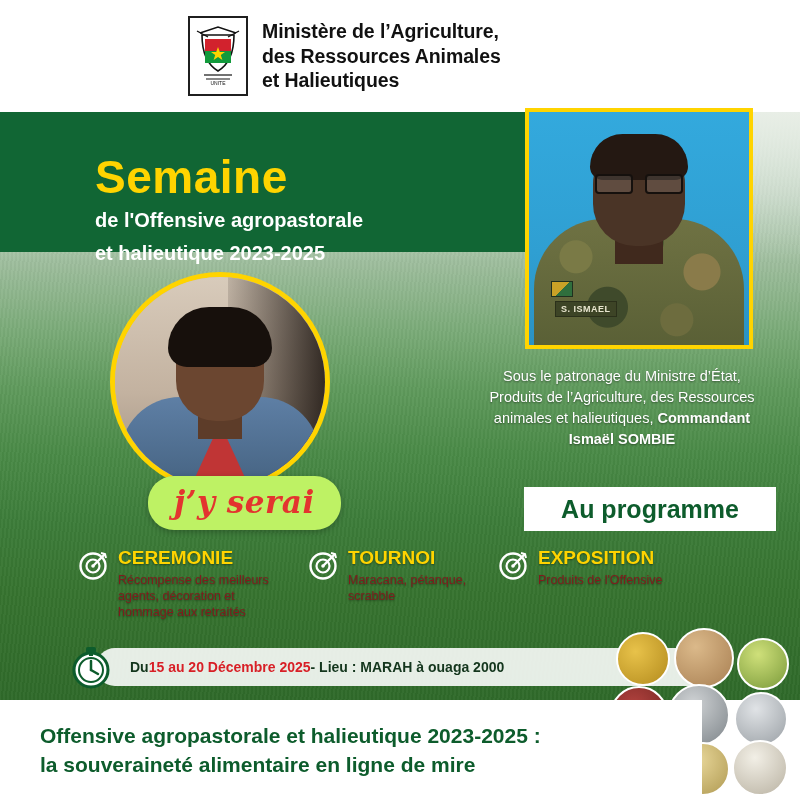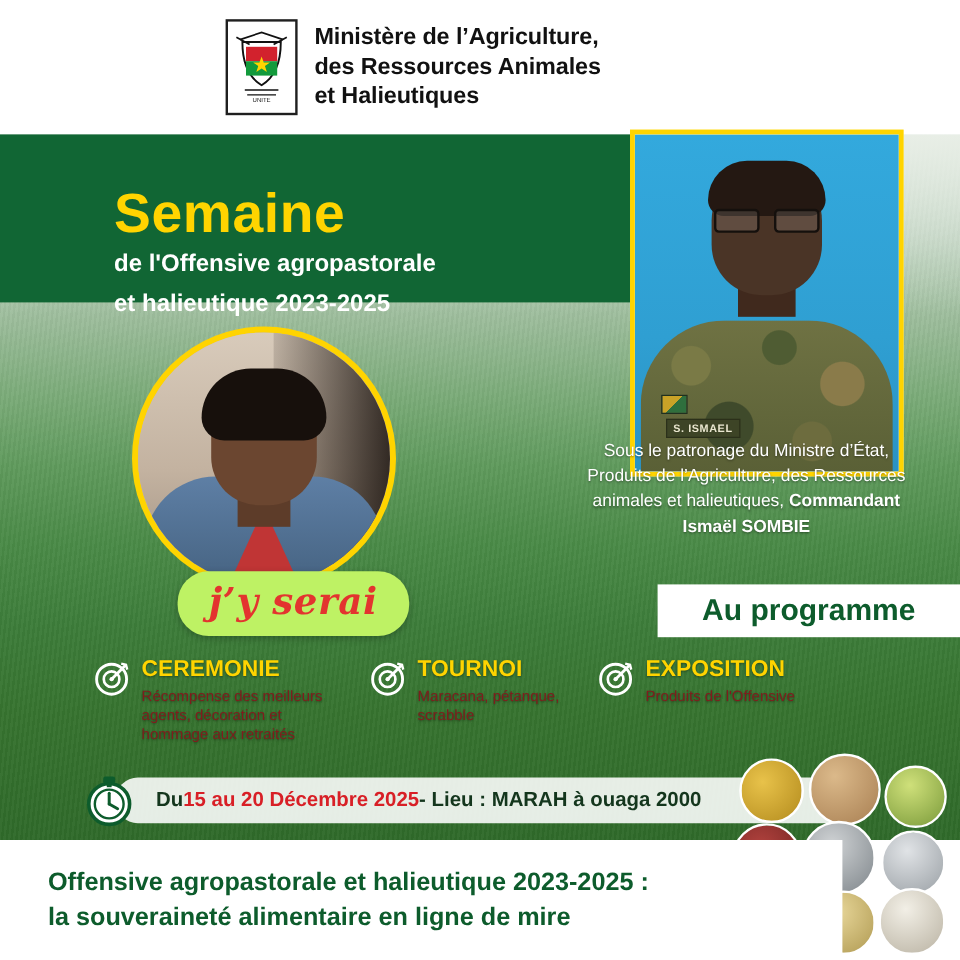--- a/index.html
+++ b/index.html
@@ -92,23 +92,23 @@
   }
   .banner-sub {
     margin-top: 7px;
     font-size: 20px; font-weight: bold;
     color: #ffffff; line-height: 1.32;
   }
 
   
   .man-frame {
     position: absolute; top: 108px; left: 525px;
-    width: 228px; height: 289px;
+    width: 228px; height: 241px;
     border: 4px solid #ffd400;
-    background: #fef9c3;
+    background: #fca5a5;
     overflow: hidden;
   }
   .man-bg {
     position: absolute; inset: 0;
     background: linear-gradient(to bottom, #33a9dd 0%, #2f9fd2 60%, #2a92c4 100%);
   }
   .man-head {
     position: absolute; left: 50%; top: 26px;
     transform: translateX(-50%);
     width: 92px; height: 108px;
@@ -233,21 +233,21 @@
     font-family: "DejaVu Serif", serif;
     font-style: italic;
     font-weight: bold;
     font-size: 31px;
     color: #e3342f;
     letter-spacing: .5px;
   }
 
   
   .au-programme {
-    position: absolute; top: 487px; left: 548px;
+    position: absolute; top: 487px; left: 524px;
     width: 252px; height: 44px;
     background: #ffffff;
     display: flex; align-items: center; justify-content: center;
   }
   .au-programme span {
     font-size: 25px; font-weight: bold; color: #0d5c2c;
   }
 
   
   .prog {
@@ -271,21 +271,21 @@
   }
 
   
   .date-strip {
     position: absolute; top: 648px; left: 96px;
     height: 38px; width: 616px;
     background: rgba(255,255,255,0.88);
     border-radius: 19px;
     display: flex; align-items: center;
     padding-left: 34px;
-    font-size: 17px; font-weight: bold; color: #14361d;
+    font-size: 14px; font-weight: bold; color: #14361d;
   }
   .date-strip .red { color: #d81f26; }
   .clock-icon {
     position: absolute; left: 68px; top: 643px;
   }
 
   
   .slogan {
     position: absolute; bottom: 0; left: 0;
     width: 702px; height: 100px;

